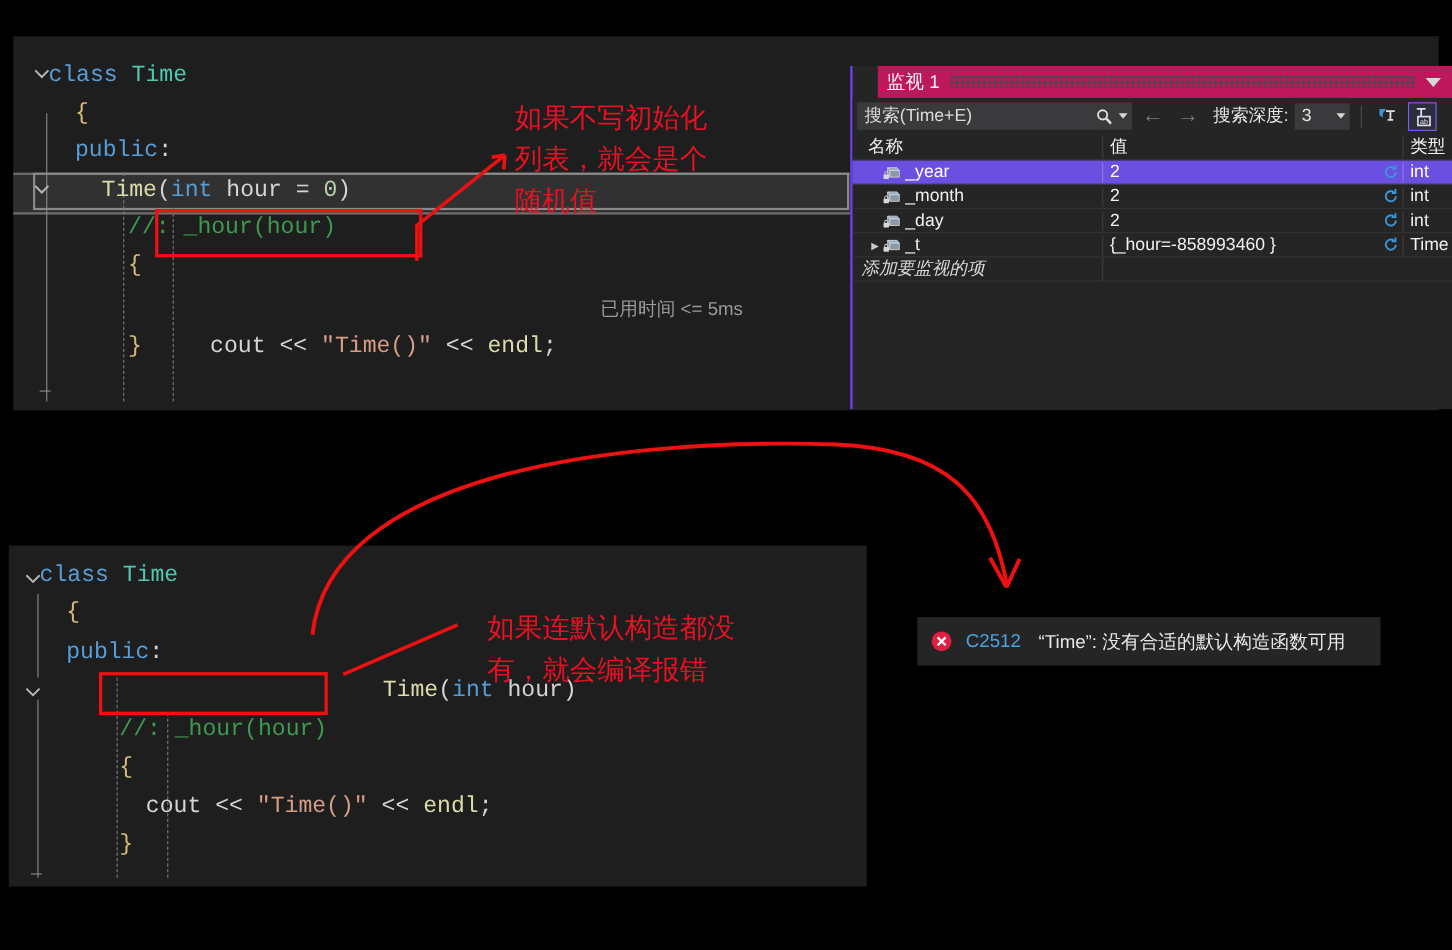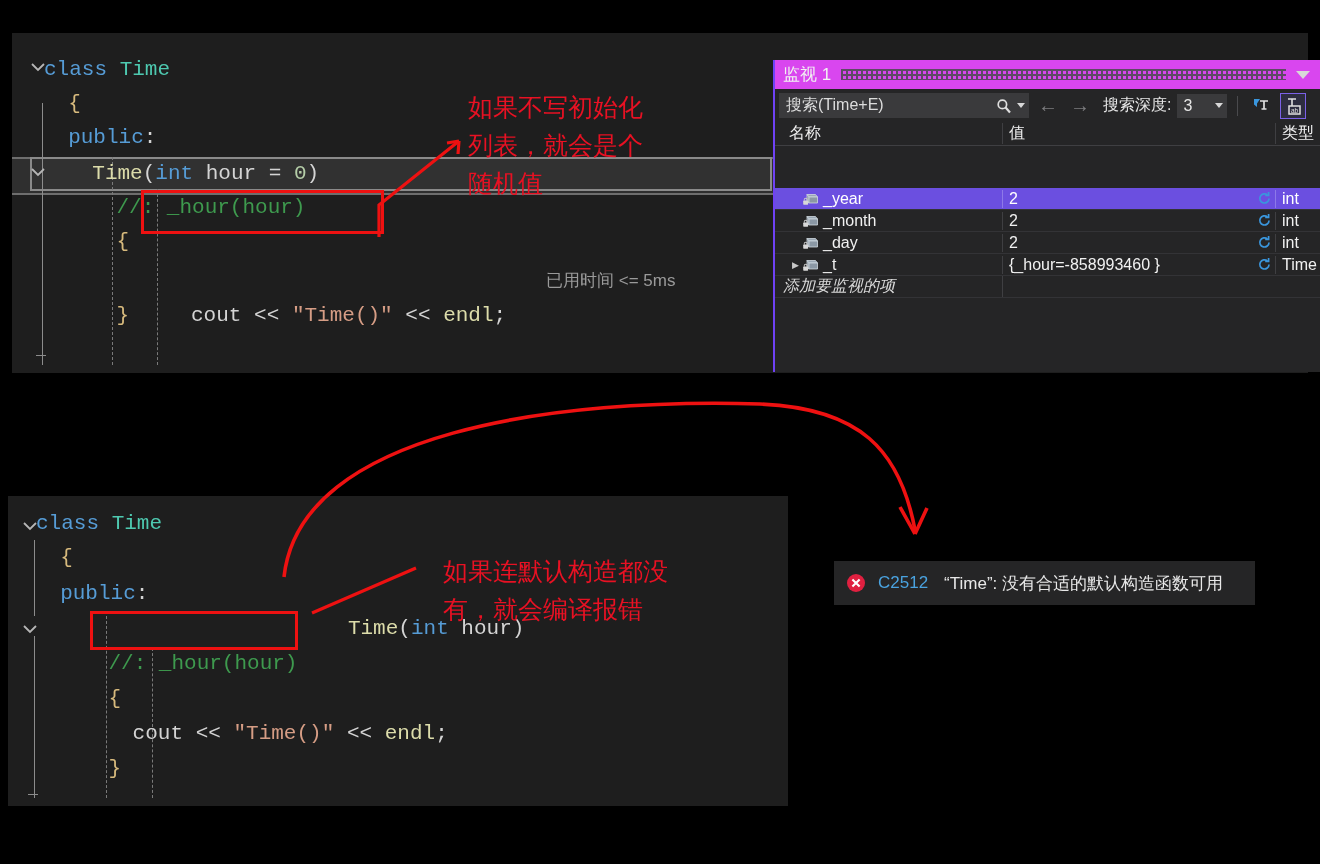--- a/index.html
+++ b/index.html
@@ -115,23 +115,24 @@
     width: 547px; height: 312px;
     background: #252526;
     border-left: 2px solid #6f42f5;
     box-sizing: border-box;
     color: #f1f1f1;
     font-family: "Liberation Sans", sans-serif;
   }
   .watch-titlebar {
     position: relative;
     height: 29px;
-    background: #d946ef;
+    background: #be185d;
     display: flex; align-items: center;
     padding-left: 8px;
+    margin-left: 23px;
   }
   .watch-title { font-size: 17px; color: #f1f1f1; }
   .grip {
     flex: 1;
     margin: 0 10px;
     height: 11px;
     background-image:
       repeating-linear-gradient(to right, #4a4a4d 0 2px, transparent 2px 5px),
       repeating-linear-gradient(to bottom, #4a4a4d 0 2px, transparent 2px 5px);
     background-size: 5px 5px;
@@ -190,21 +191,21 @@
   .whead {
     height: 23px;
     background: #252526;
     border-bottom: 1px solid #3f3f42;
     color: #f0f0f0;
   }
   .wcell { box-sizing: border-box; overflow: hidden; white-space: nowrap; }
   .c-name  { width: 228px; padding-left: 14px; border-right: 1px solid #3f3f42; display: flex; align-items: center; }
   .c-value { width: 273px; padding-left: 6px; border-right: 1px solid #3f3f42; display: flex; align-items: center; }
   .c-type  { flex: 1; padding-left: 6px; }
-  .wrow.selected { background: #6b4fe0; color: #ffffff; margin-top: 42px; }
+  .wrow.selected { background: #6b4fe0; color: #ffffff; }
   .wrow.selected .wcell { border-right-color: #8d79e8; }
   .expander {
     width: 13px; text-align: center; color: #c8c8c8; font-size: 9px; flex: 0 0 13px;
   }
   .lockicon { width: 17px; height: 15px; flex: 0 0 17px; margin-right: 4px; }
   .refresh-ic { width: 15px; height: 15px; margin-left: auto; margin-right: 3px; flex: 0 0 15px; }
   .add-watch { font-style: italic; color: #d8d8d8; }
 
   
   #errbox {

